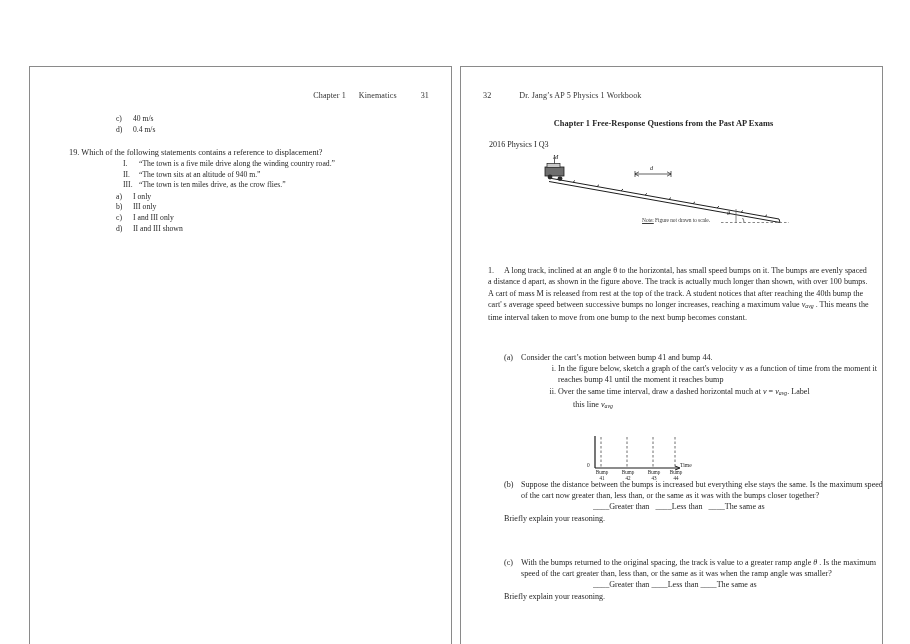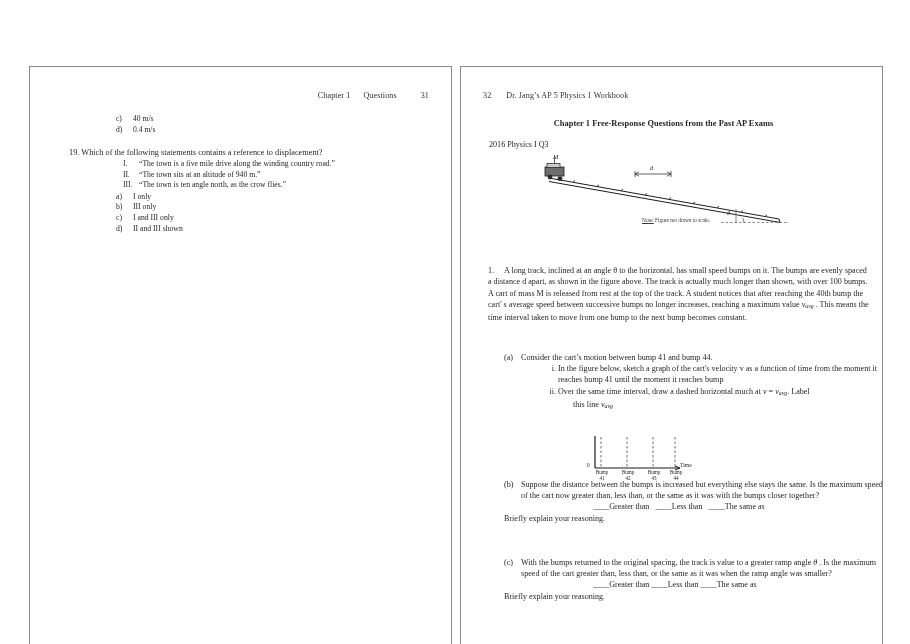--- a/index.html
+++ b/index.html
@@ -45,21 +45,21 @@
   .runhead-left {
     right: 22px;
     display: flex;
     gap: 13px;
     align-items: baseline;
   }
   .runhead-left .folio { margin-left: 11px; }
   .runhead-right {
     left: 22px;
     display: flex;
-    gap: 15px;
+    gap: 28px;
     align-items: baseline;
   }
 
   
   .mc-tail {
     position: absolute;
     left: 86px;
     top: 46px;
     font-size: 7.6px;
     line-height: 11.4px;
@@ -196,21 +196,21 @@
 </style>
 </head>
 <body>
 
 <div class="spread">
 
   <div class="page page-left">
 
     <div class="runhead runhead-left">
       <span>Chapter 1</span>
-      <span>Questions</span>
+      <span>Kinematics</span>
       <span class="folio">31</span>
     </div>
 
     <div class="mc-tail">
       <div class="opt">
         <span class="lbl">c)</span>
         <span>40 m/s</span>
       </div>
       <div class="opt">
         <span class="lbl">d)</span>
@@ -228,21 +228,21 @@
         <div class="row">
           <span class="rn">I.</span>
           <span>“The town is a five mile drive along the winding country road.”</span>
         </div>
         <div class="row">
           <span class="rn">II.</span>
           <span>“The town sits at an altitude of 940 m.”</span>
         </div>
         <div class="row">
           <span class="rn wide">III.</span>
-          <span>“The town is ten angle north, as the crow flies.”</span>
+          <span>“The town is ten miles drive, as the crow flies.”</span>
         </div>
       </div>
 
       <div class="choices">
         <div class="row">
           <span class="lbl">a)</span>
           <span>I only</span>
         </div>
         <div class="row">
           <span class="lbl">b)</span>

